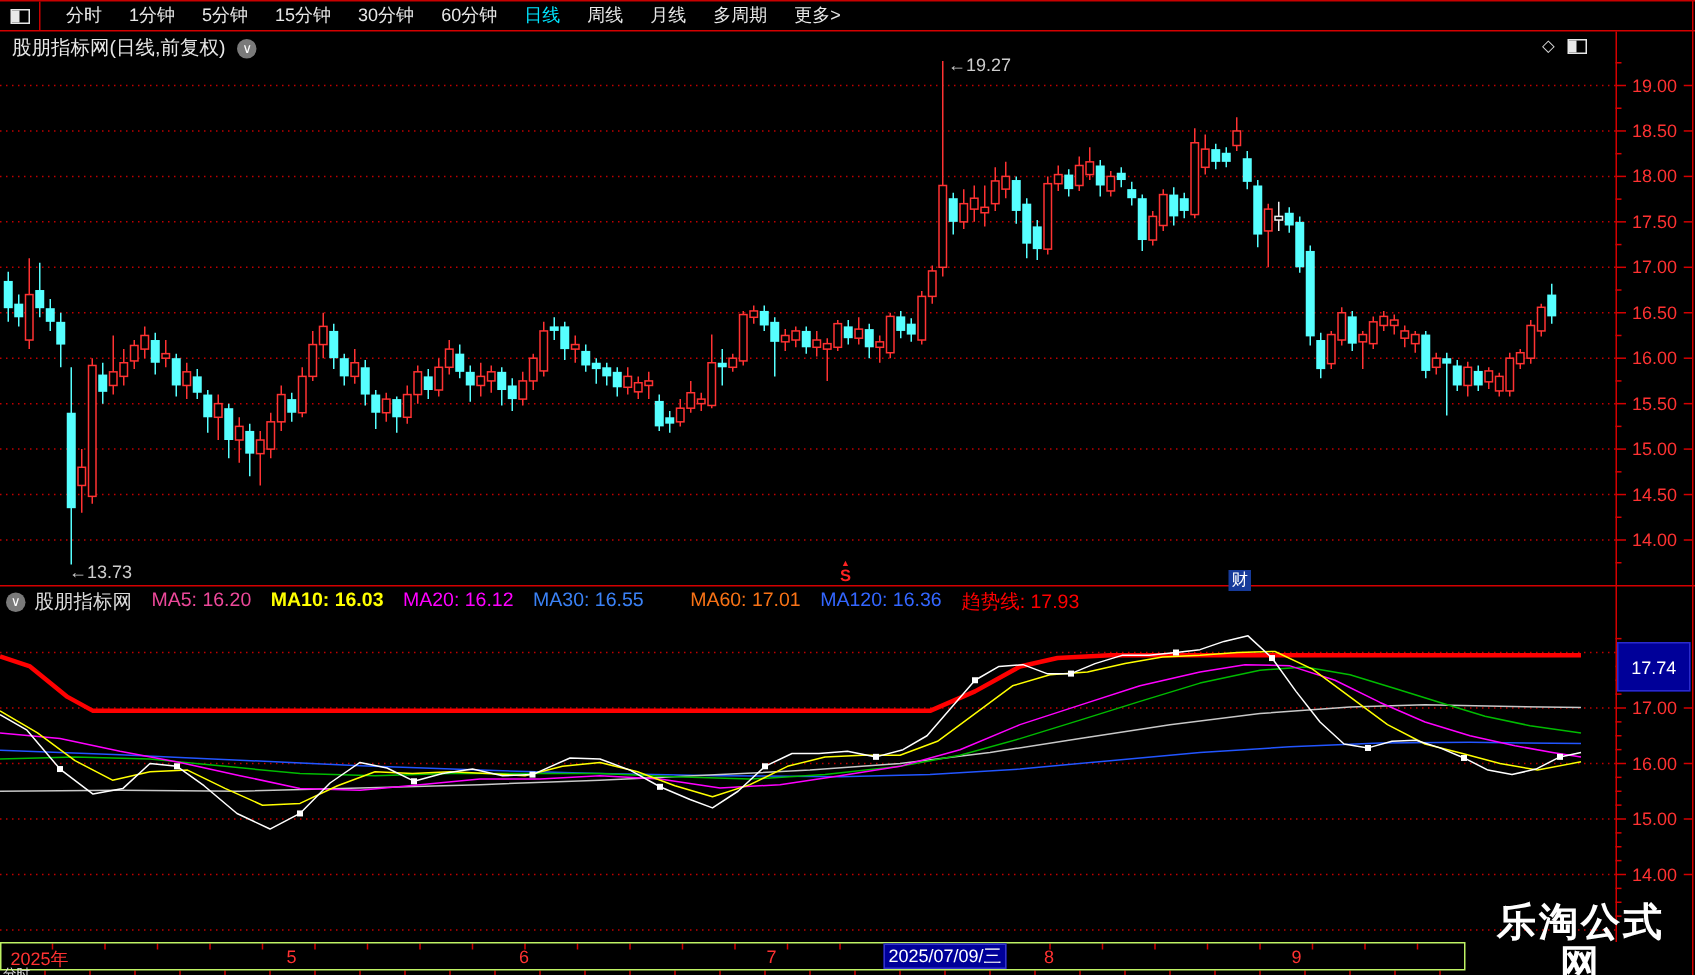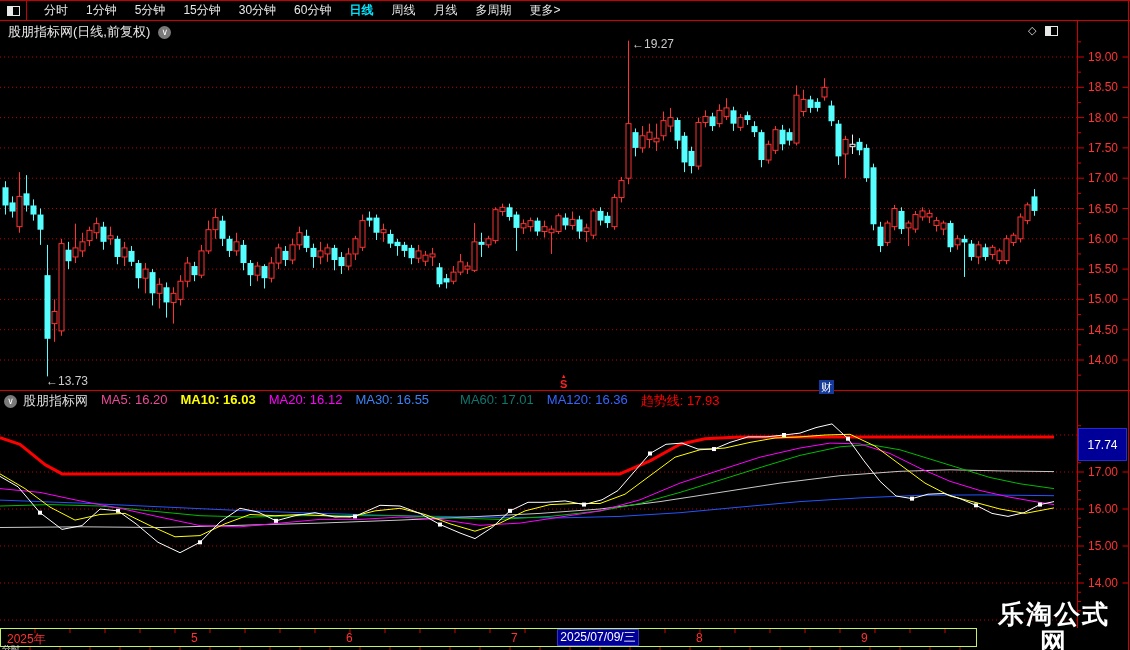--- a/index.html
+++ b/index.html
@@ -8,21 +8,21 @@
   #chart-canvas{position:absolute;left:0;top:0;z-index:1;}
   .ovl{position:absolute;z-index:2;}
   
   #toolbar{left:0;top:0;width:1130px;height:20px;display:flex;align-items:stretch;
     border-top:1px solid #c80000;box-sizing:border-box;}
   #panel-icon-box{width:26px;border-right:1px solid #c80000;display:flex;align-items:center;justify-content:center;}
   .split-glyph{width:13px;height:10px;border:1px solid #e8e8e8;box-sizing:border-box;position:relative;}
   .split-glyph::before{content:"";position:absolute;left:0;top:0;width:5px;height:100%;background:#e8e8e8;}
   #tb-left{display:flex;align-items:center;padding-left:8px;}
   .tb-item{color:#e8e8e8;font-size:12px;padding:0 9px;white-space:nowrap;cursor:default;}
-  .tb-item.active{color:#00e5ff;font-weight:bold;}
+  .tb-item.active{color:#00e5ff;}
   #tb-right{margin-left:auto;display:flex;align-items:stretch;}
   .tb-btn{color:#e8e8e8;font-size:12px;display:flex;align-items:center;padding:0 7px;
     border-left:1px solid #c80000;border-right:1px solid #c80000;margin-right:-1px;white-space:nowrap;}
   
   #chart-title-row{left:8px;top:23px;display:flex;align-items:center;color:#e8e8e8;font-size:13px;}
   .chev-circle{display:inline-flex;width:13px;height:13px;border-radius:50%;background:#7a7a7a;
     color:#fff;font-size:9px;line-height:13px;align-items:center;justify-content:center;margin-left:8px;}
   #win-icons{left:1028px;top:24px;display:flex;align-items:center;gap:9px;color:#ddd;font-size:11px;}
   
   #ind-header{left:4px;top:392px;display:flex;align-items:center;font-size:13px;white-space:nowrap;}
@@ -31,21 +31,21 @@
   
   #ind-valbox{left:1078px;top:428px;width:49px;height:33px;background:#000099;border:1px solid #2a2acc;
     box-sizing:border-box;color:#fff;font-size:12px;display:flex;align-items:center;justify-content:center;}
   
   #sig-s{left:560px;top:372px;color:#ff2222;font-size:11px;font-weight:bold;text-align:center;line-height:8px;}
   #sig-s .tri{font-size:6px;display:block;}
   #sig-fin{left:819px;top:380px;background:#163a9a;color:#fff;font-size:11px;padding:0 2px;line-height:14px;}
   
   #date-axis{left:0;top:628px;width:977px;height:19px;border:1px solid #bef264;box-sizing:border-box;}
   .date-lbl{position:absolute;top:2px;color:#ff3232;font-size:12px;}
-  #date-hl{position:absolute;left:556px;top:0px;width:82px;height:17px;background:#000099;
+  #date-hl{position:absolute;left:588px;top:0px;width:82px;height:17px;background:#000099;
     border:1px solid #3333cc;box-sizing:border-box;color:#ffffff;font-size:12px;
     display:flex;align-items:center;justify-content:center;}
   
   #watermark{left:986px;top:600px;width:136px;text-align:center;color:#fff;}
   #wm1{font-size:26px;font-weight:bold;letter-spacing:2px;line-height:28px;}
   #strip-frag{left:2px;top:645px;width:70px;height:5px;overflow:hidden;color:#ddd;font-size:9px;line-height:9px;}
 </style>
 </head>
 <body>
 
@@ -570,21 +570,21 @@
   </div>
 
   <div id="ind-header" class="ovl">
     <span class="chev-circle">∨</span>
     <span class="leg-item" style="color:#dddddd">股朋指标网</span>
     <span id="legend-items" style="display:flex">
         <span class="leg-item" style="color: #ec4899;">MA5: 16.20</span>
         <span class="leg-item" style="color: rgb(255, 255, 0); font-weight: bold;">MA10: 16.03</span>
         <span class="leg-item" style="color: rgb(255, 0, 255);">MA20: 16.12</span>
         <span class="leg-item" style="color: #3b82f6;">MA30: 16.55</span>
-        <span class="leg-item" style="color: #0f766e; padding-left: 18px;">MA60: 17.01</span>
+        <span class="leg-item" style="color: #f97316; padding-left: 18px;">MA60: 17.01</span>
         <span class="leg-item" style="color: rgb(51, 102, 255);">MA120: 16.36</span>
         <span class="leg-item" style="color: rgb(255, 0, 0);">趋势线: 17.93</span>
       </span>
   </div>
 
   <div id="ind-valbox" class="ovl">
     <span>17.74</span>
   </div>
 
   <div id="sig-s" class="ovl">

